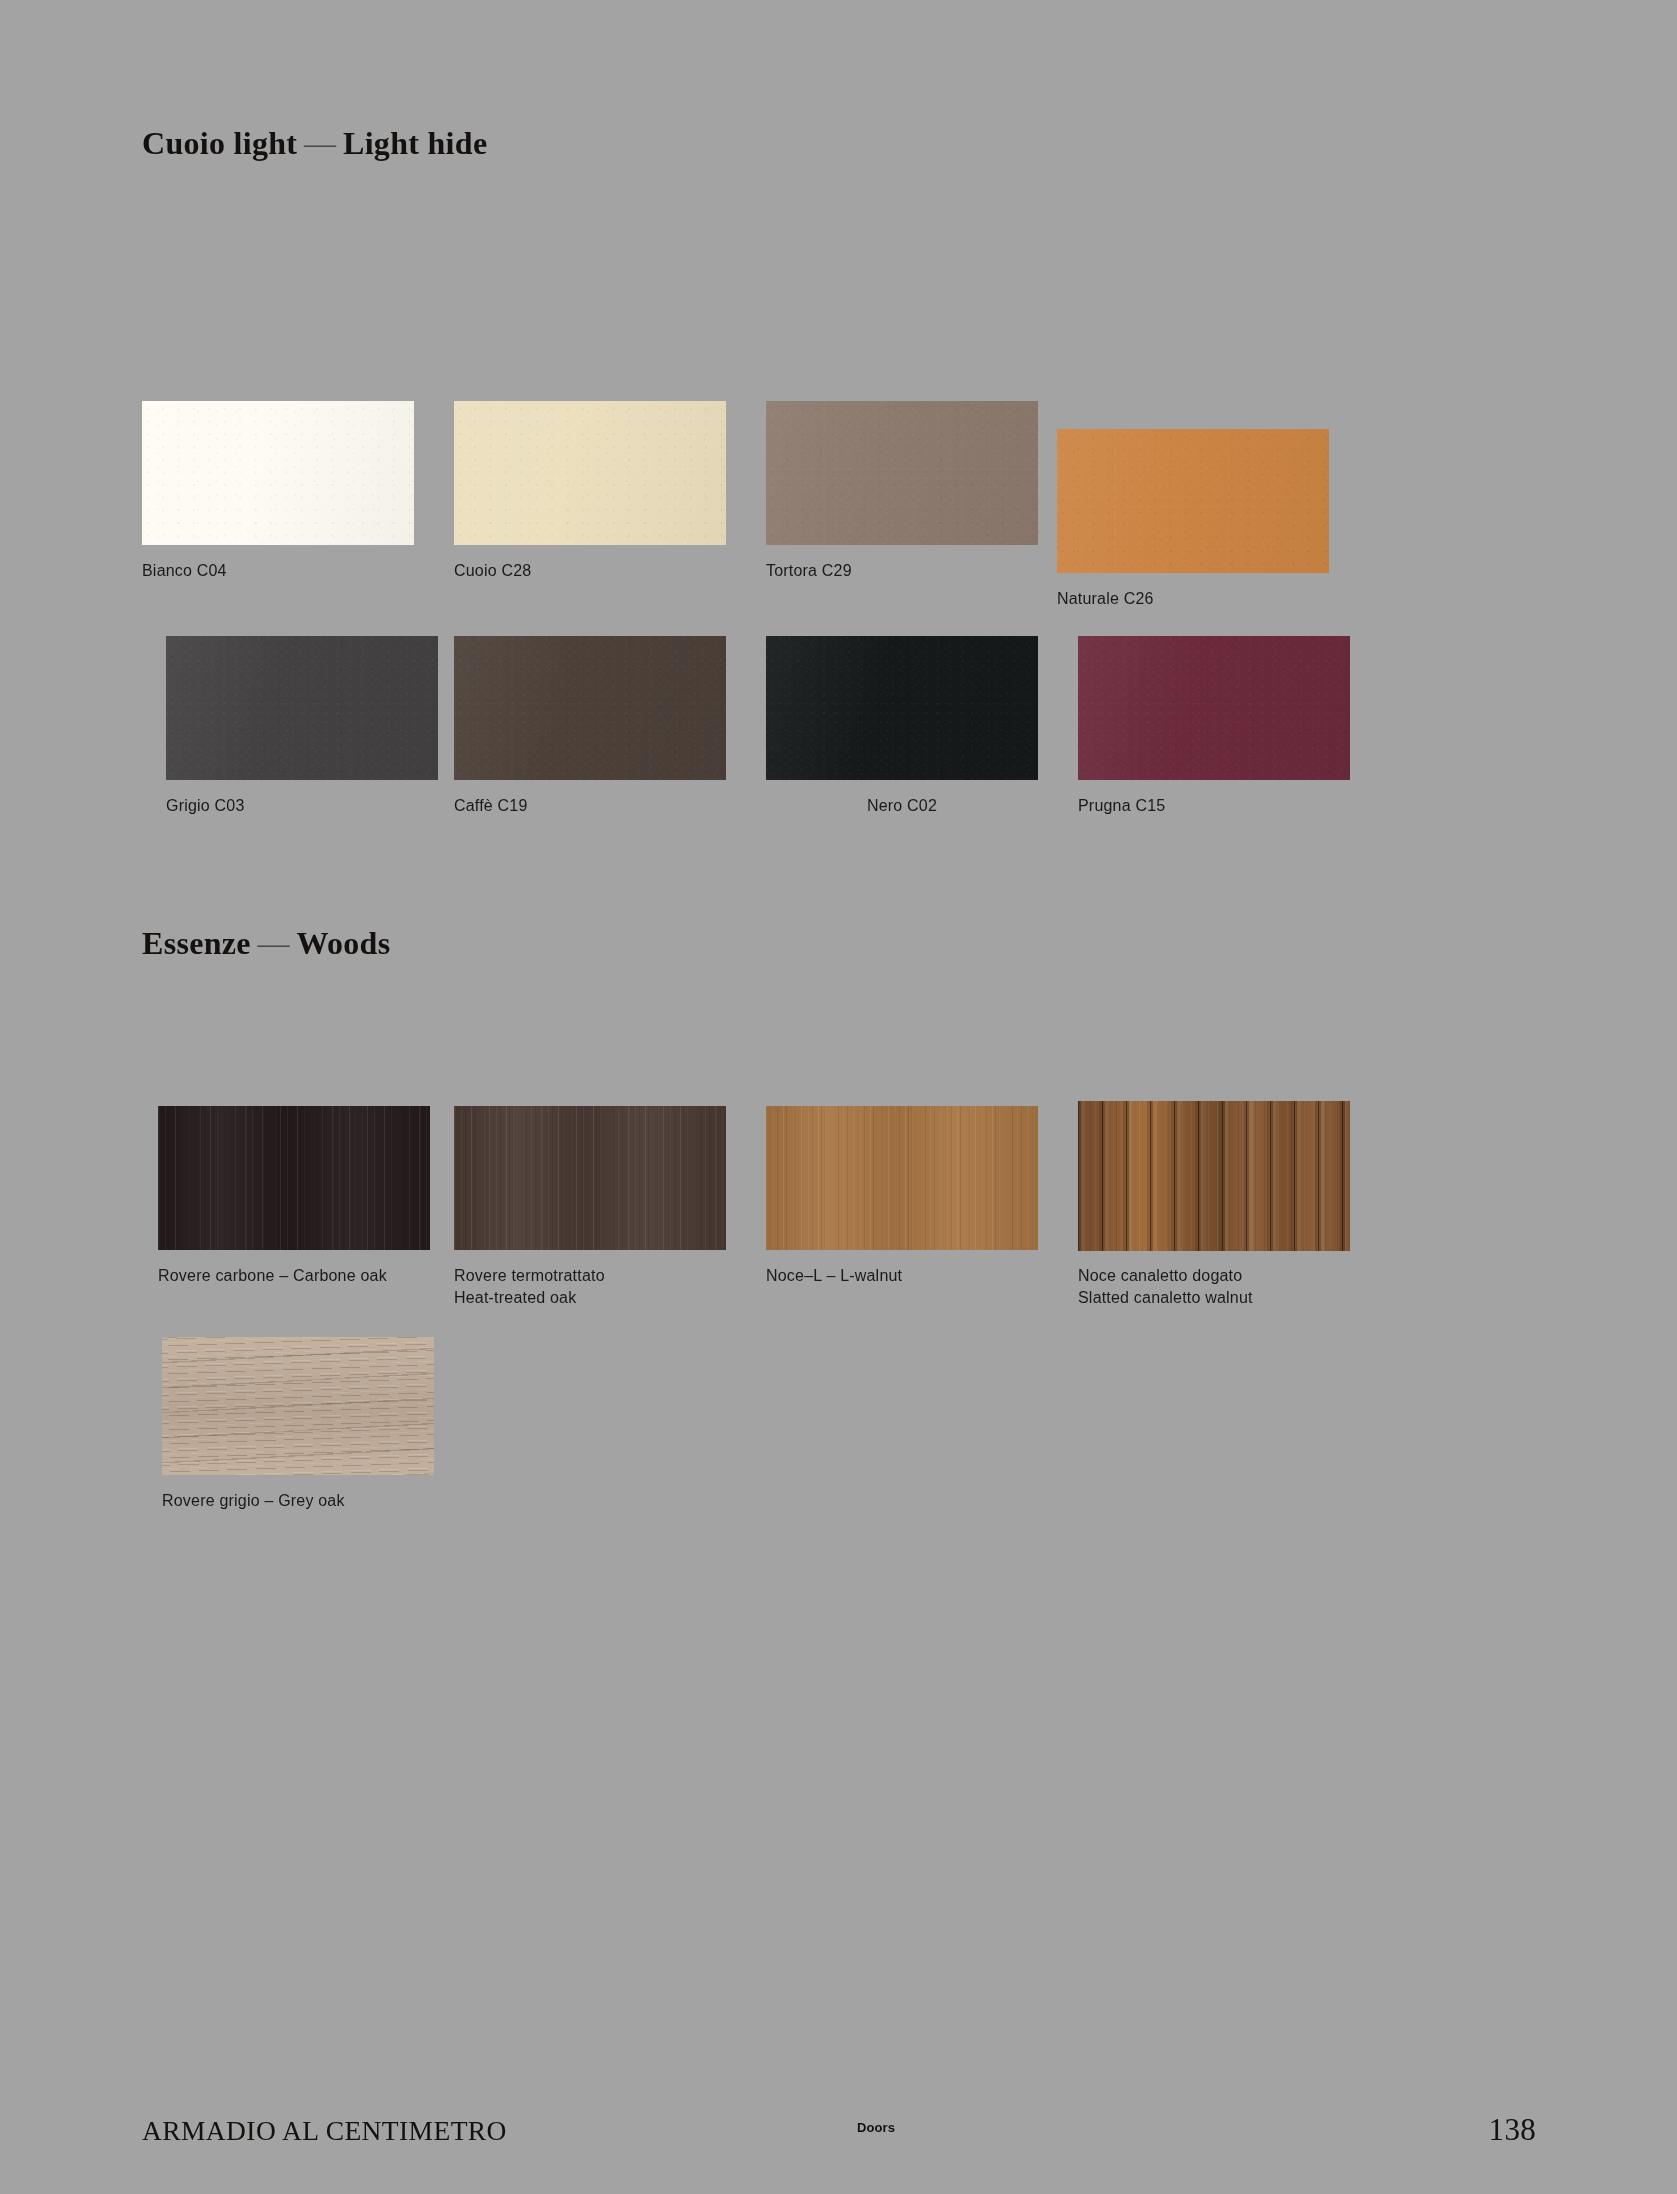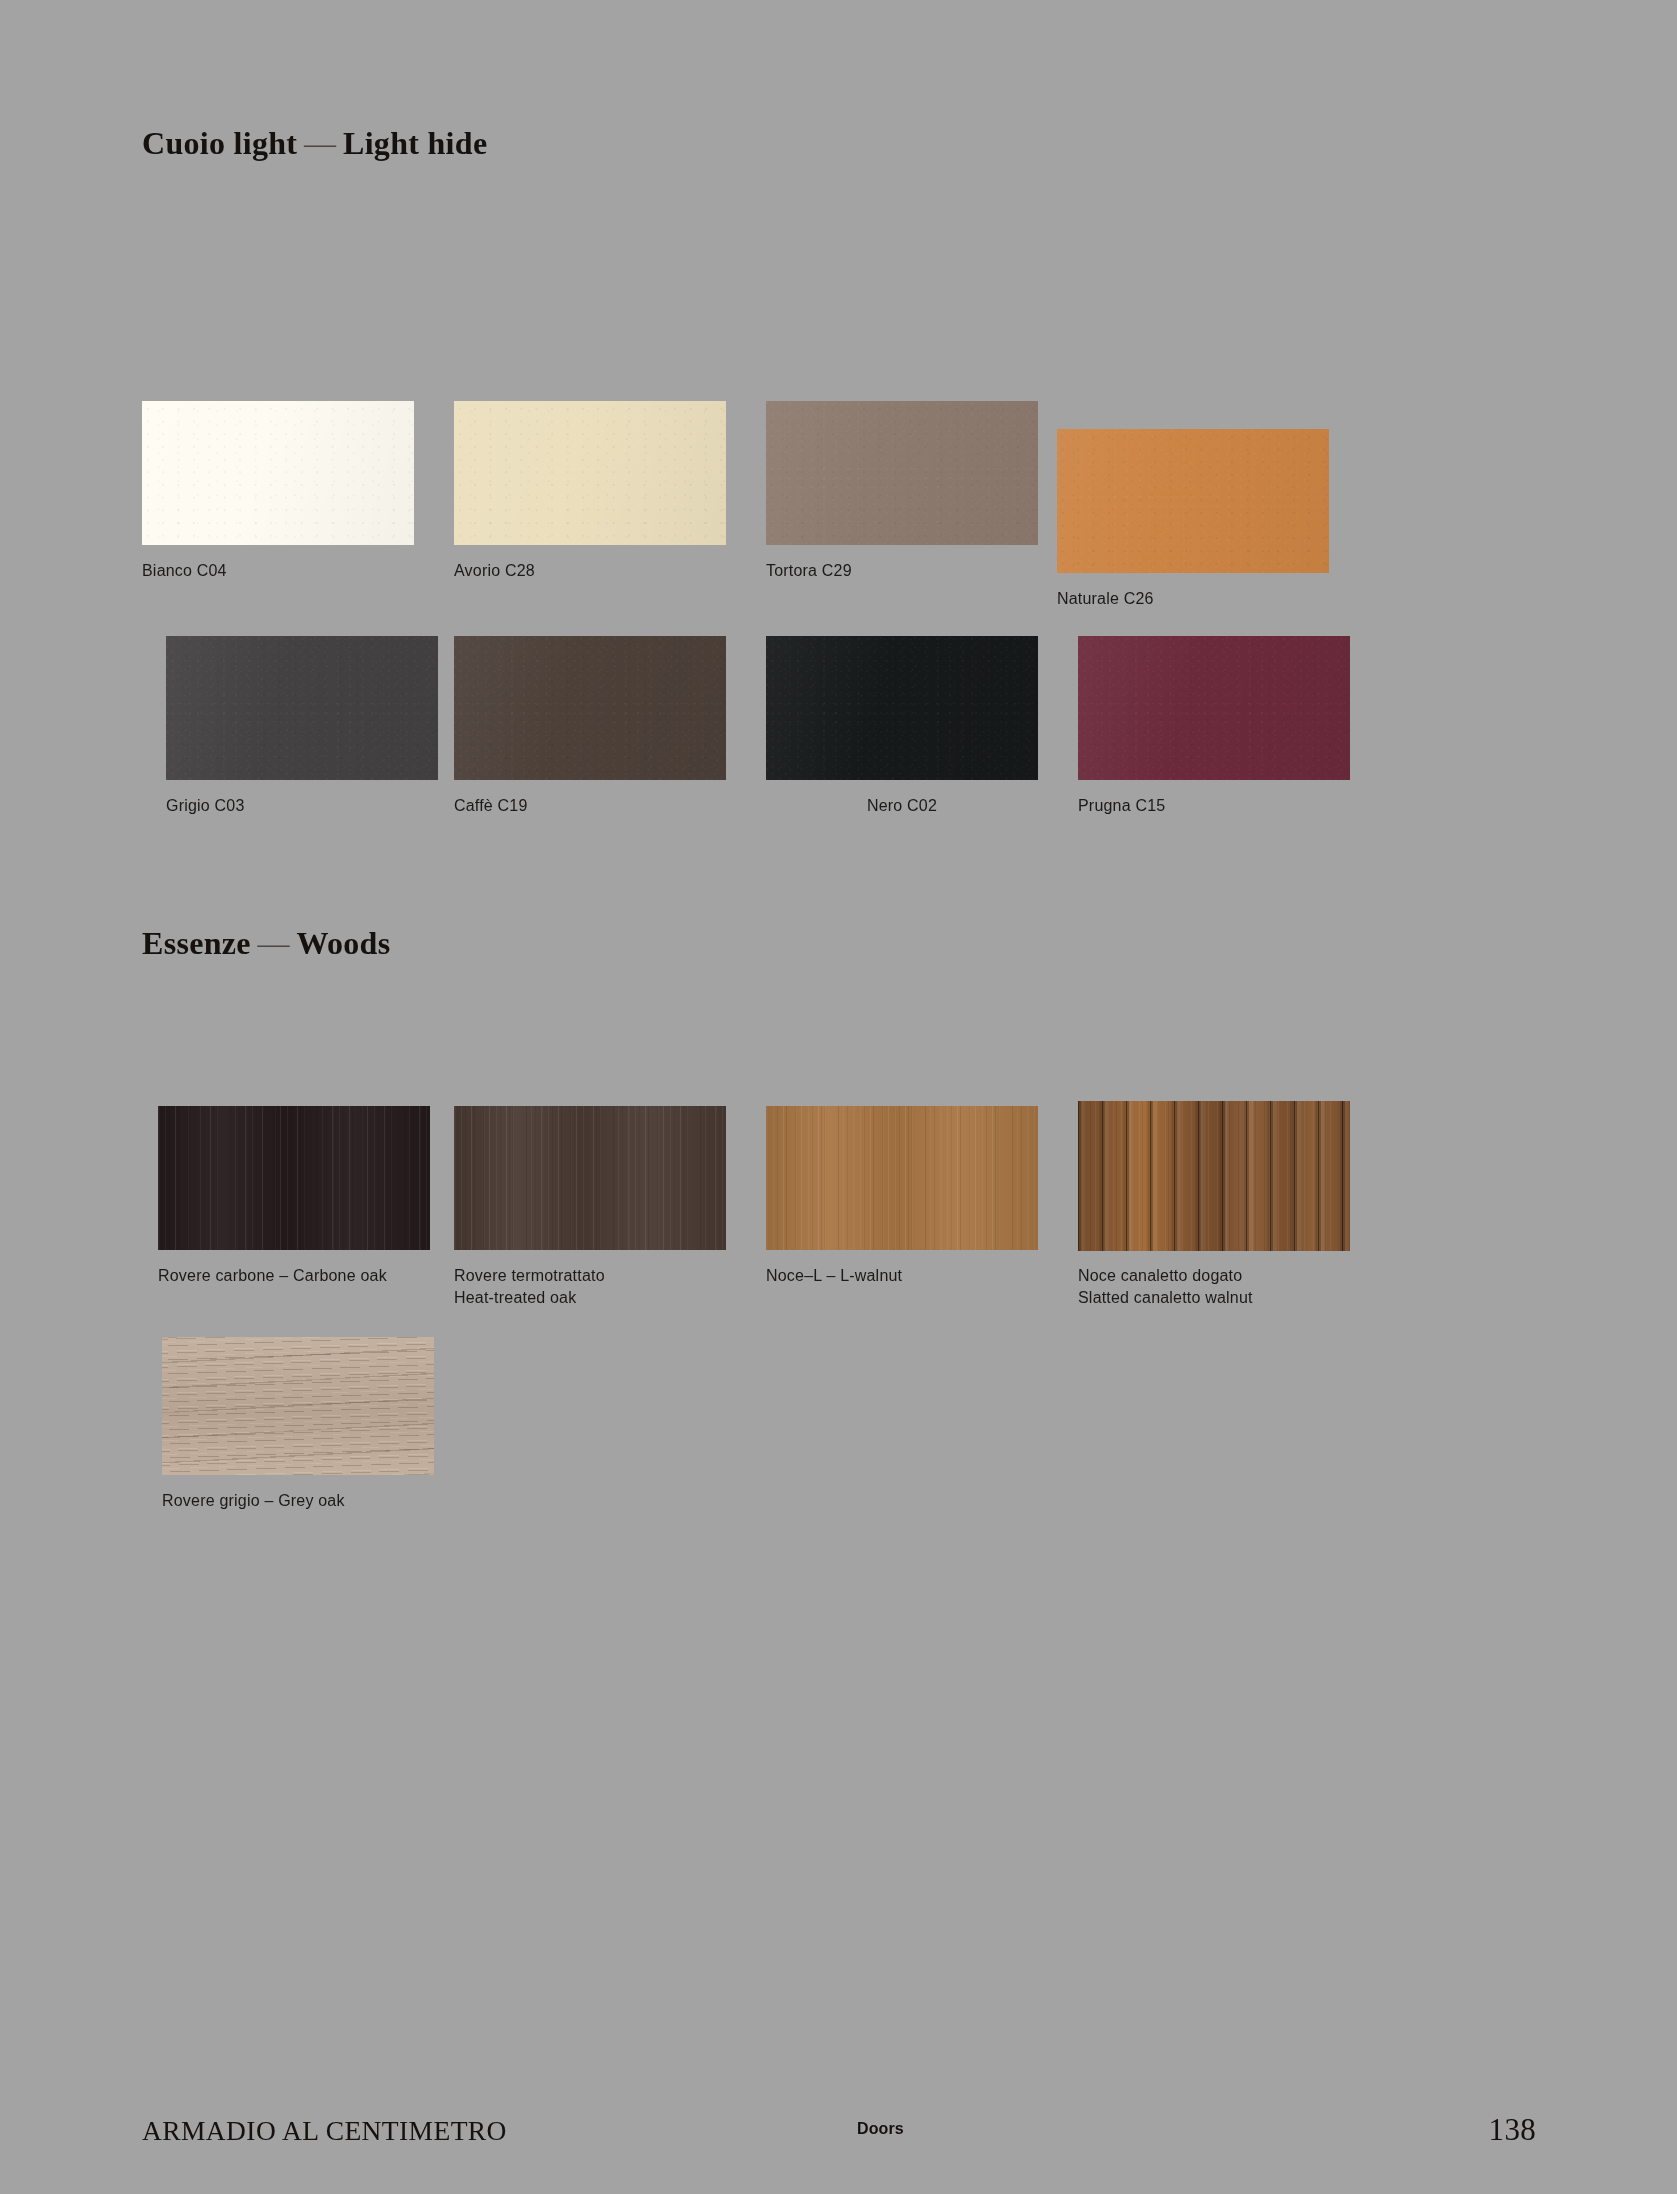--- a/index.html
+++ b/index.html
@@ -127,21 +127,21 @@
   
   .footer{position:absolute;left:0;right:0;top:2115px;height:40px;}
   .footer-brand{
     position:absolute;left:142px;top:0;
     font-family:"Liberation Serif",serif;
     font-size:27.5px;font-weight:400;
     letter-spacing:0.4px;color:#14110f;white-space:nowrap;
   }
   .footer-section{
     position:absolute;left:857px;top:5.4px;
-    font-size:16px;font-weight:700;color:#14110f;
+    font-size:13px;font-weight:700;color:#14110f;
     letter-spacing:0.1px;
   }
   .footer-page{
     position:absolute;right:142px;top:-2.7px;
     font-family:"Liberation Serif",serif;
     font-size:31px;color:#14110f;letter-spacing:0.3px;
   }
 </style>
 </head>
 <body>
@@ -152,21 +152,21 @@
     <span>Cuoio light</span><span class="dash">—</span><span>Light hide</span>
   </div>
 
   <div class="grid" style="top:401px;">
     <div class="cell" style="left:0px;">
       <div class="swatch grain-leather sheen" style="background:#fefcf2;"></div>
       <div class="label">Bianco C04</div>
     </div>
     <div class="cell" style="left:312px;">
       <div class="swatch grain-leather sheen" style="background:#ebdfbe;"></div>
-      <div class="label">Avorio C28</div>
+      <div class="label">Cuoio C28</div>
     </div>
     <div class="cell" style="left:624px;">
       <div class="swatch grain-leather sheen" style="background:#8d7a6e;"></div>
       <div class="label">Tortora C29</div>
     </div>
     <div class="cell" style="left:915px;margin-top:28px;">
       <div class="swatch grain-leather sheen" style="background:#cc8444;"></div>
       <div class="label">Naturale C26</div>
     </div>
   </div>

